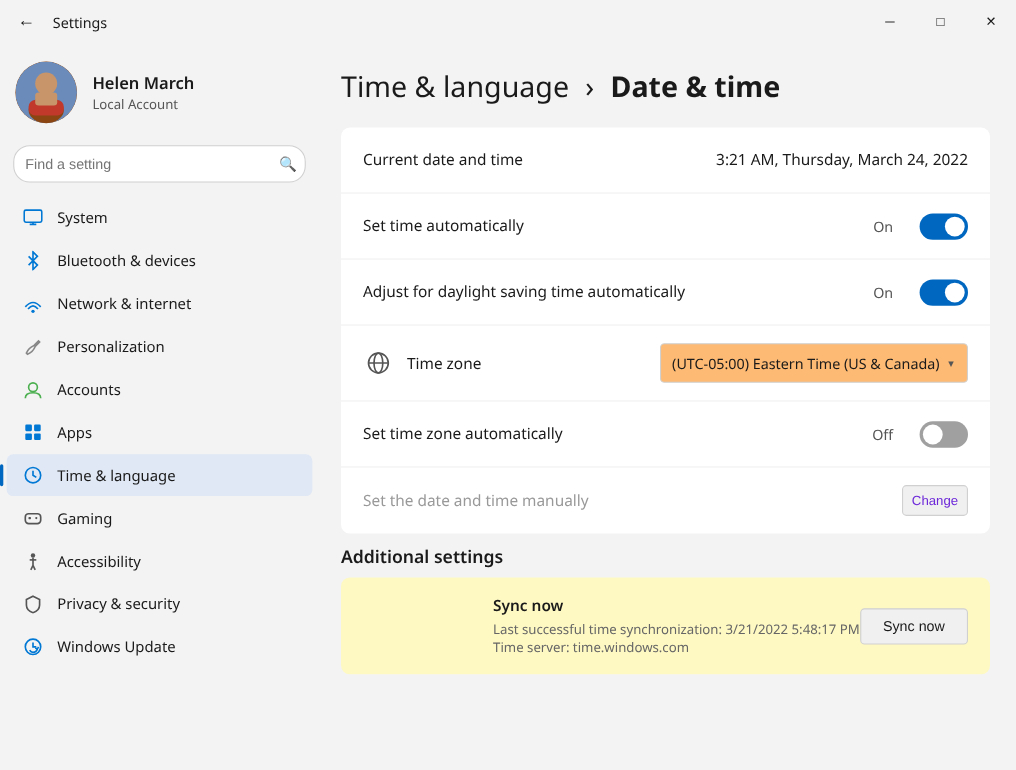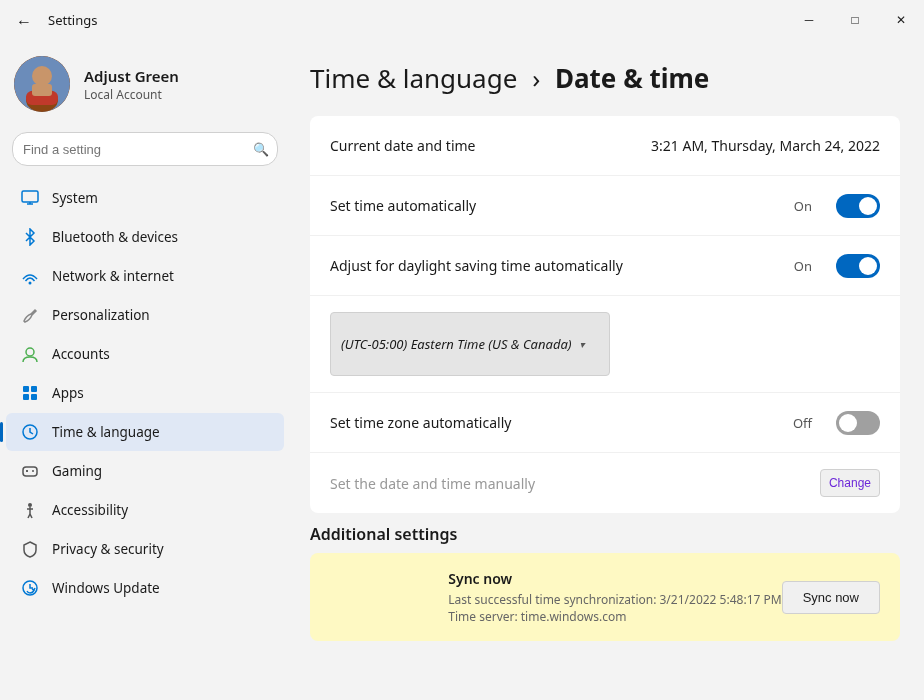--- a/index.html
+++ b/index.html
@@ -249,28 +249,27 @@
       min-width: 22px;
       text-align: right;
     }
 
     
     .dropdown {
       display: flex;
       align-items: center;
       border: 1px solid #d0d0d0;
       border-radius: 4px;
-      background: #e5e5e5;
-      padding: 22px 10px;
+      background: #fdba74;
+      padding: 8px 10px;
       font-size: 13px;
       color: #1a1a1a;
       cursor: pointer;
       gap: 8px;
       min-width: 280px;
-      font-style: italic;
     }
     .dropdown-arrow {
       font-size: 10px;
       color: #555;
     }
 
     
     .change-btn {
       padding: 6px 8px;
       background: #f0f0f0;
@@ -368,21 +367,21 @@
 
         <svg viewBox="0 0 56 56" xmlns="http://www.w3.org/2000/svg">
           <circle cx="28" cy="28" r="28" fill="#6b8cba"></circle>
           <circle cx="28" cy="20" r="10" fill="#c8956a"></circle>
           <ellipse cx="28" cy="44" rx="16" ry="12" fill="#8b4513"></ellipse>
           <rect x="12" y="35" width="32" height="14" rx="6" fill="#c0392b"></rect>
           <rect x="18" y="28" width="20" height="12" rx="3" fill="#c8956a"></rect>
         </svg>
       </div>
       <div class="user-info">
-        <div class="user-name">Adjust Green</div>
+        <div class="user-name">Helen March</div>
         <div class="user-type">Local Account</div>
       </div>
     </div>
 
     <div class="search-container">
       <input class="search-input" type="text" placeholder="Find a setting" style="">
       <span class="search-icon-wrap">🔍</span>
     </div>
 
     <nav>
@@ -538,20 +537,30 @@
         <span class="setting-label">Adjust for daylight saving time automatically</span>
         <div class="setting-right">
           <span class="toggle-label">On</span>
           <div class="toggle on">
             <div class="toggle-thumb"></div>
           </div>
         </div>
       </div>
 
       <div class="setting-row">
+        <div class="timezone-label-wrap">
+          <span class="tz-icon">
+            <svg width="24" height="24" viewBox="0 0 24 24" fill="none">
+              <circle cx="12" cy="12" r="9" stroke="#555" stroke-width="1.5"></circle>
+              <ellipse cx="12" cy="12" rx="4" ry="9" stroke="#555" stroke-width="1.5"></ellipse>
+              <line x1="3" y1="12" x2="21" y2="12" stroke="#555" stroke-width="1.5"></line>
+            </svg>
+          </span>
+          <span class="setting-label">Time zone</span>
+        </div>
         <div class="dropdown">
           <span>(UTC-05:00) Eastern Time (US &amp; Canada)</span>
           <span class="dropdown-arrow">▾</span>
         </div>
       </div>
 
       <div class="setting-row">
         <span class="setting-label">Set time zone automatically</span>
         <div class="setting-right">
           <span class="toggle-label">Off</span>

